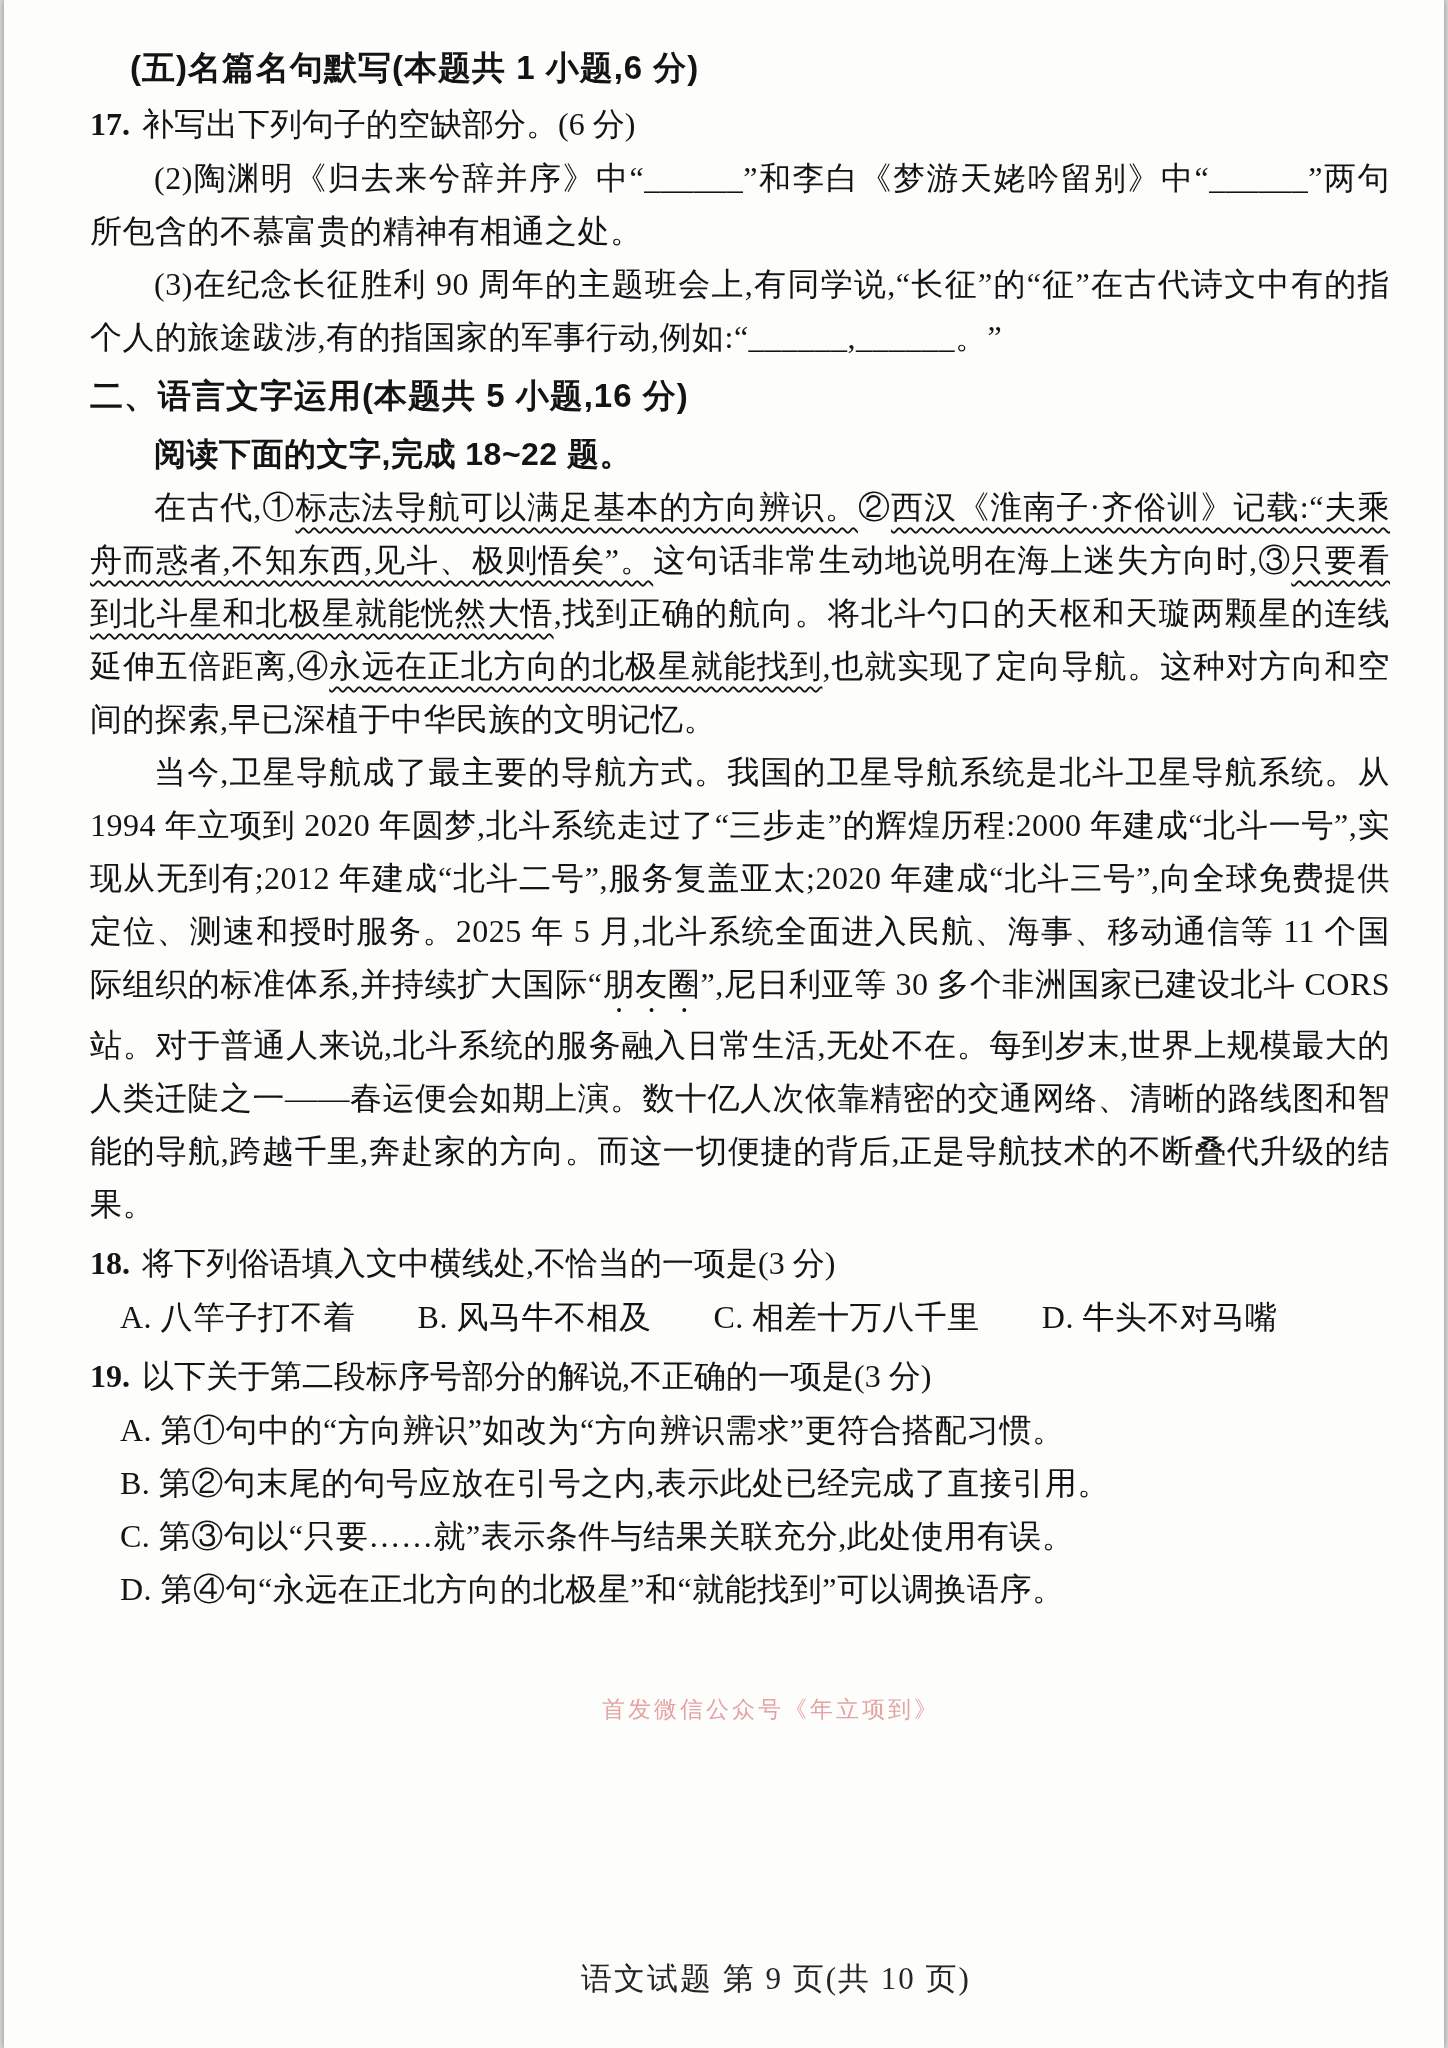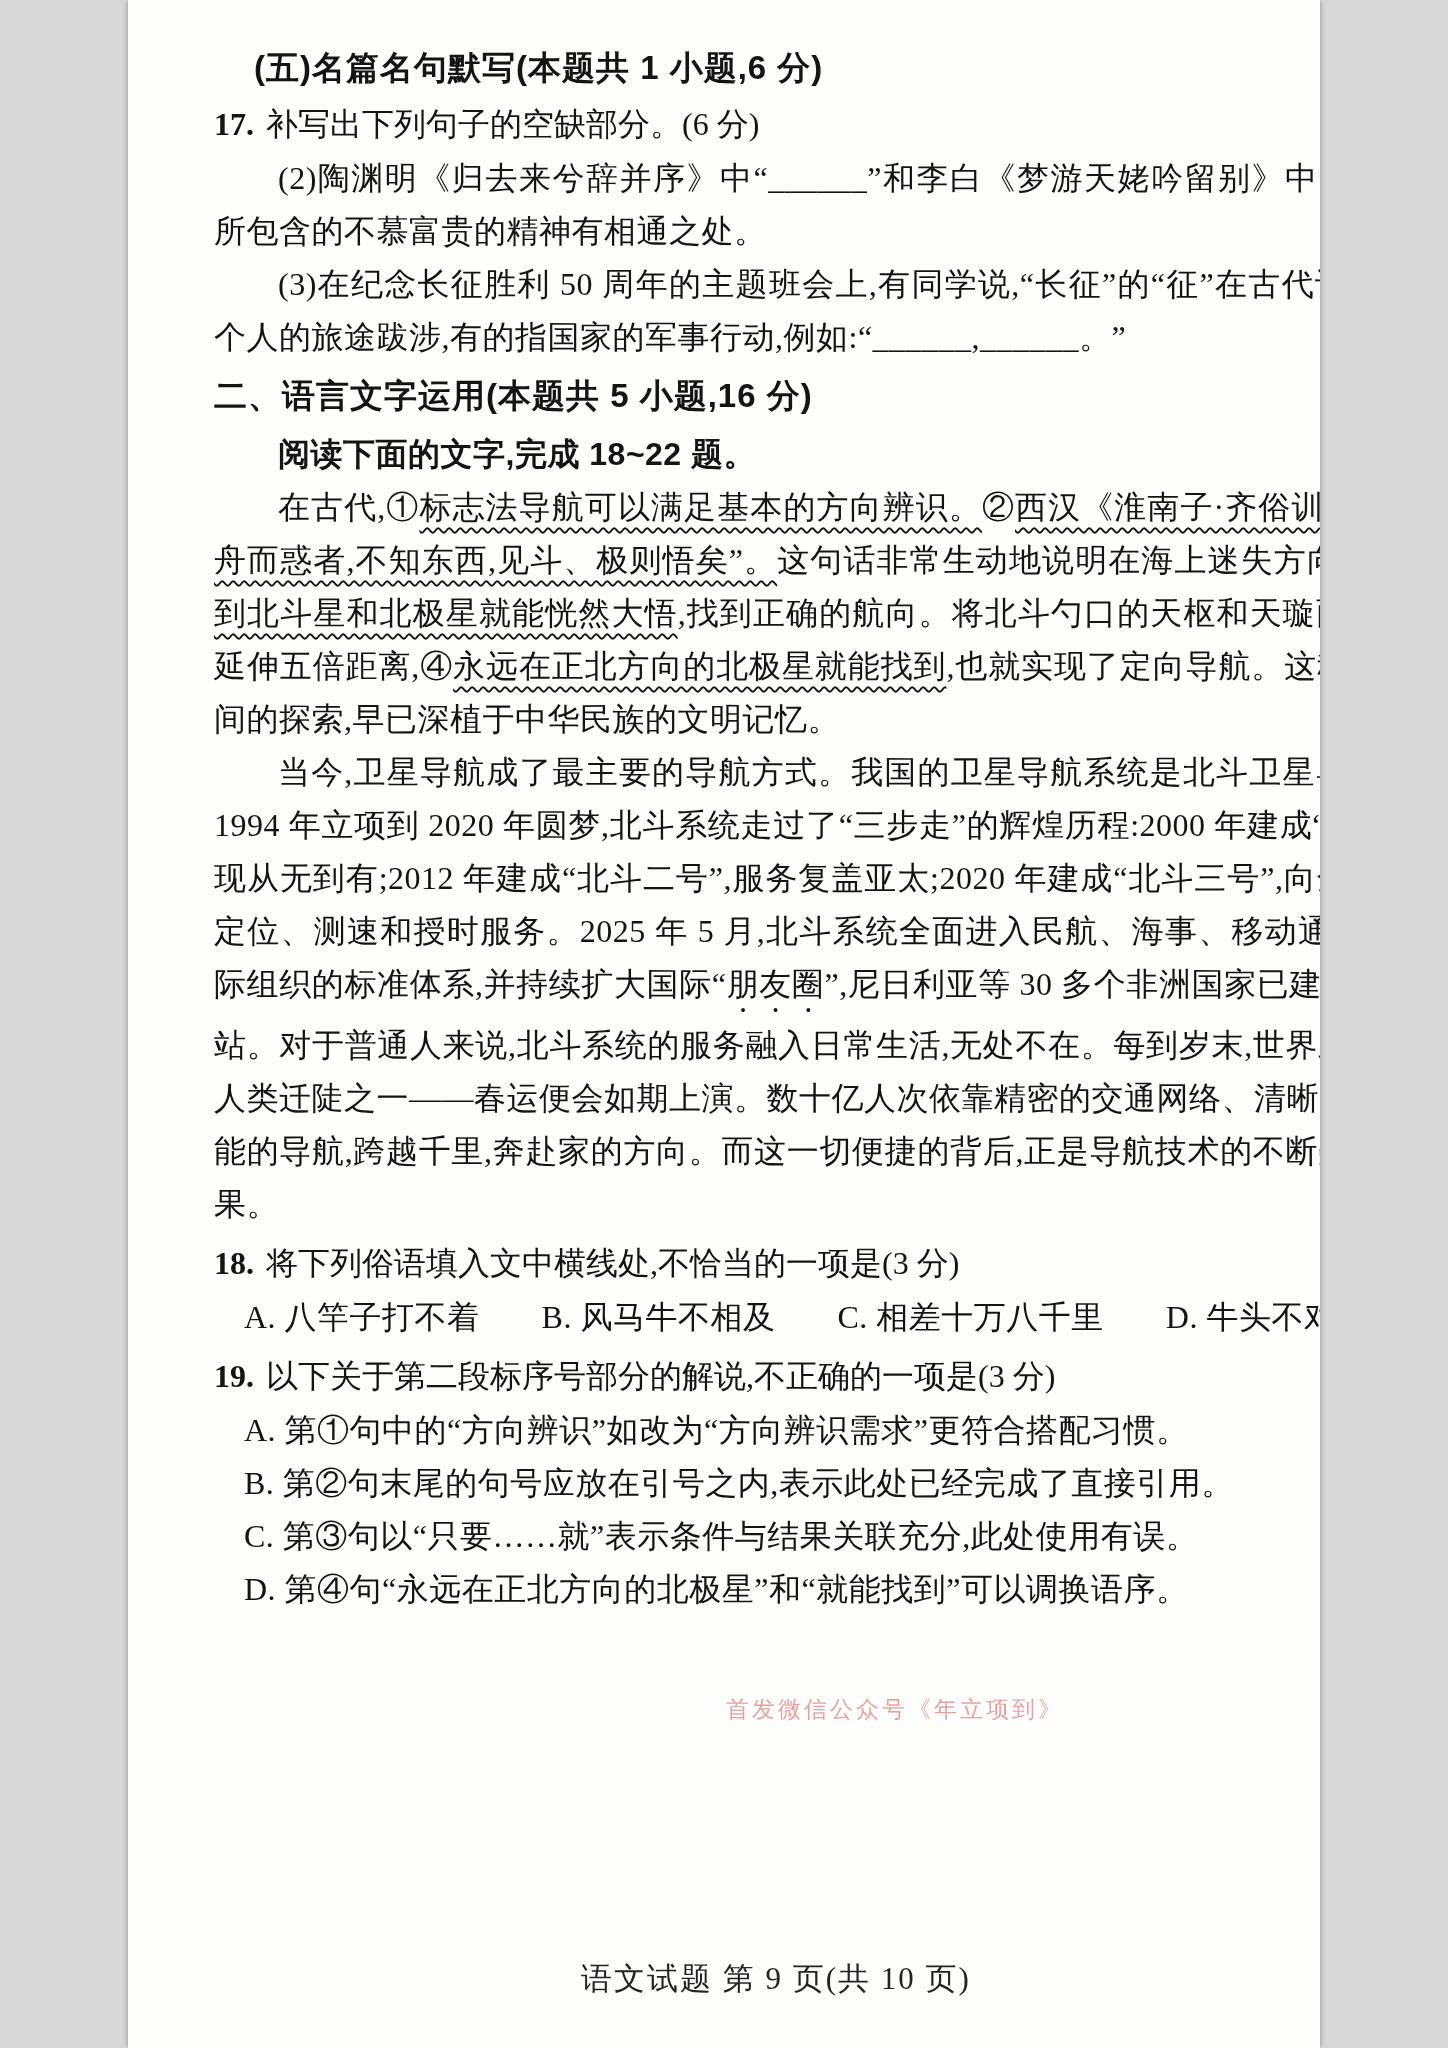--- a/index.html
+++ b/index.html
@@ -1,18 +1,18 @@
 <!DOCTYPE html>
 <html><head>
 <meta charset="utf-8">
 <style>
   html, body { margin:0; padding:0; background:#d8d8d8; }
   .page {
     position:relative;
-    width:1192px; height:2048px;
+    width:1440px; height:2048px;
     margin:0 auto;
     background:#fdfdfc;
     color:#141414;
     font-family:"Liberation Serif","DejaVu Serif",serif;
     overflow:hidden;
     box-shadow:0 0 6px rgba(0,0,0,.35);
   }
   .content {
     position:absolute; left:86px; top:40px; width:1300px;
   }
@@ -73,21 +73,21 @@
 <body>
 
 <div class="page">
   <div class="content">
 
     <h2 class="heading indent1">(五)名篇名句默写(本题共 1 小题,6 分)</h2>
 
     <p class="q-line"><span class="qnum">17.</span><span>补写出下列句子的空缺部分。(6 分)</span></p>
 
     <p class="body indent">(2)陶渊明《归去来兮辞并序》中“______”和李白《梦游天姥吟留别》中“______”两句所包含的不慕富贵的精神有相通之处。</p>
-    <p class="body indent">(3)在纪念长征胜利 50 周年的主题班会上,有同学说,“长征”的“征”在古代诗文中有的指个人的旅途跋涉,有的指国家的军事行动,例如:“______,______。”</p>
+    <p class="body indent">(3)在纪念长征胜利 90 周年的主题班会上,有同学说,“长征”的“征”在古代诗文中有的指个人的旅途跋涉,有的指国家的军事行动,例如:“______,______。”</p>
 
     <h2 class="heading gap-sm">二、语言文字运用(本题共 5 小题,16 分)</h2>
 
     <p class="body indent bold-sans gap-sm">阅读下面的文字,完成 18~22 题。</p>
 
 
     <p class="body passage indent"><span>在古代,①</span><span class="wavy">标志法导航可以满足基本的方向辨识。</span><span>②</span><span class="wavy">西汉《淮南子·齐俗训》记载:“夫乘舟而惑者,不知东西,见斗、极则悟矣”。</span><span>这句话非常生动地说明在海上迷失方向时,③</span><span class="wavy">只要看到北斗星和北极星就能恍然大悟</span><span>,找到正确的航向。将北斗勺口的天枢和天璇两颗星的连线延伸五倍距离,④</span><span class="wavy">永远在正北方向的北极星就能找到</span><span>,也就实现了定向导航。这种对方向和空间的探索,早已深植于中华民族的文明记忆。</span></p>
 
     <p class="body passage indent"><span>当今,卫星导航成了最主要的导航方式。我国的卫星导航系统是北斗卫星导航系统。从 1994 年立项到 2020 年圆梦,北斗系统走过了“三步走”的辉煌历程:2000 年建成“北斗一号”,实现从无到有;2012 年建成“北斗二号”,服务复盖亚太;2020 年建成“北斗三号”,向全球免费提供定位、测速和授时服务。2025 年 5 月,北斗系统全面进入民航、海事、移动通信等 11 个国际组织的标准体系,并持续扩大国际“</span><span class="emph">朋友圈</span><span>”,尼日利亚等 30 多个非洲国家已建设北斗 CORS 站。对于普通人来说,北斗系统的服务融入日常生活,无处不在。每到岁末,世界上规模最大的人类迁陡之一——春运便会如期上演。数十亿人次依靠精密的交通网络、清晰的路线图和智能的导航,跨越千里,奔赴家的方向。而这一切便捷的背后,正是导航技术的不断叠代升级的结果。</span></p>
 

